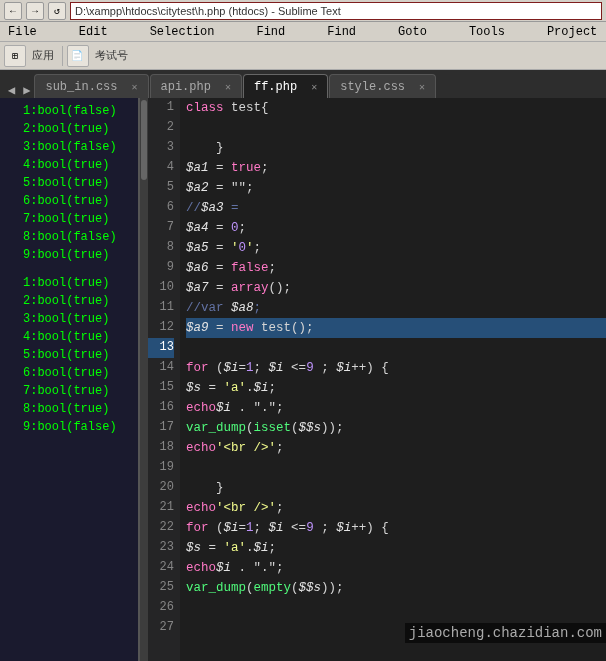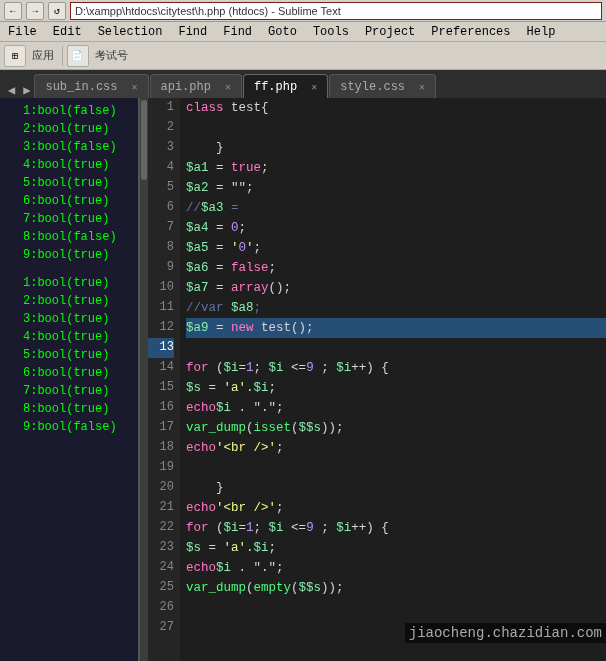--- a/index.html
+++ b/index.html
@@ -33,20 +33,21 @@
       color: #333;
     }
 
     
     .menu-bar {
       background: #d4d0c8;
       height: 20px;
       display: flex;
       align-items: center;
       border-bottom: 1px solid #aaa;
+      gap: 26px;
     }
     .menu-item {
       padding: 0 8px;
       font-size: 12px;
       color: #000;
       height: 100%;
       display: flex;
       align-items: center;
       cursor: pointer;
       white-space: nowrap;
@@ -186,21 +187,21 @@
       white-space: pre;
     }
     .code-line.highlighted { background: #264f78; }
 
     
     .kw { color: #ff79c6; } 
     .fn { color: #50fa7b; }
     .str { color: #f1fa8c; } 
     .num { color: #bd93f9; } 
     .cm { color: #6272a4; }
-    .dvar { color: #86efac; }
+    .dvar { color: #e5e5e5; font-style: italic; }
     .watermark {
       position: absolute;
       bottom: 18px;
       right: 0;
       background: rgba(0,0,0,0.6);
       color: #aaa;
       font-size: 14px;
       padding: 2px 4px;
     }
   </style>

